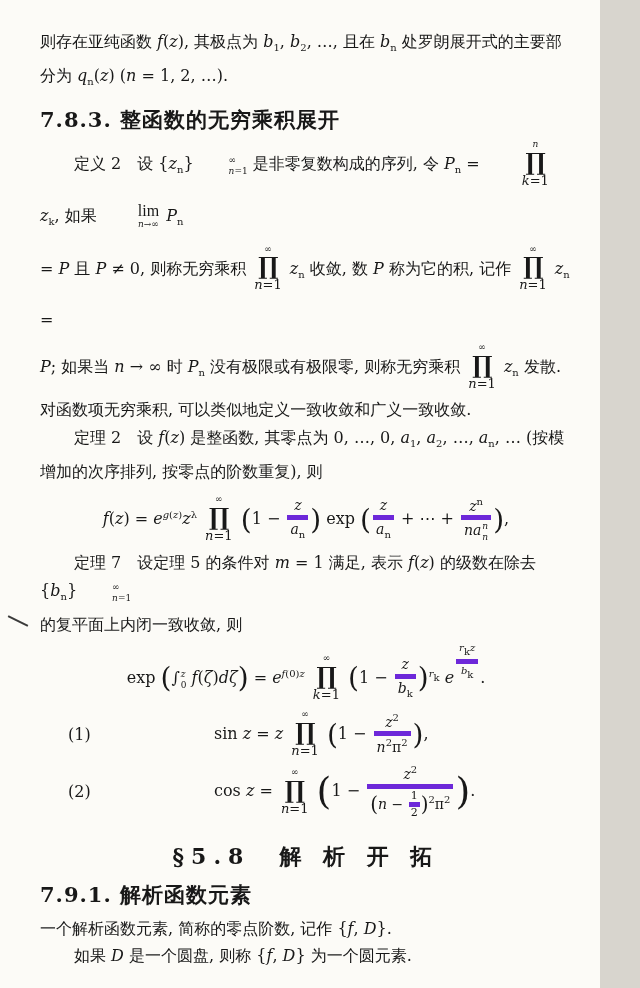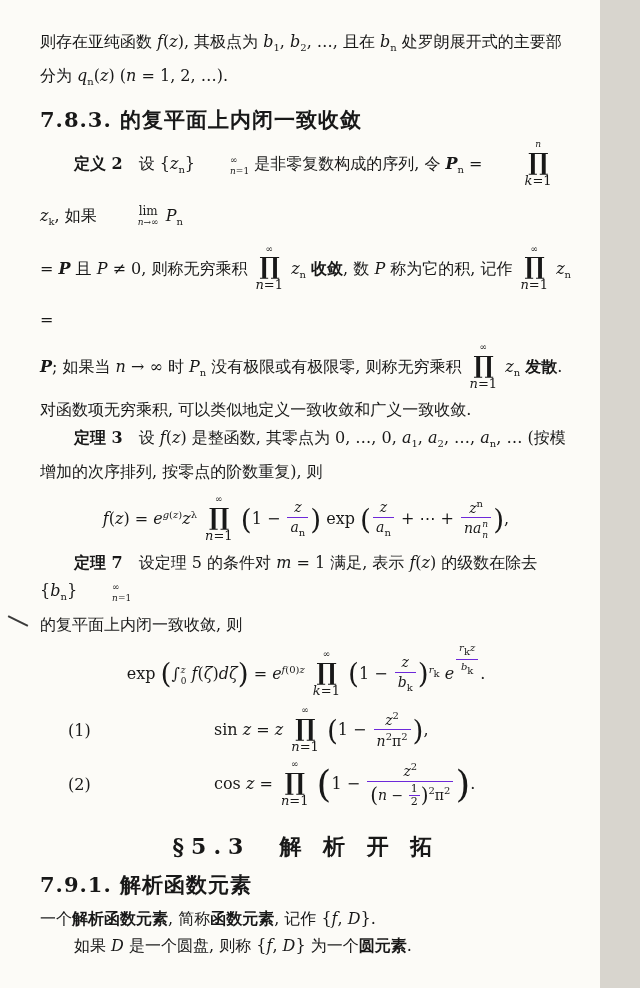--- a/index.html
+++ b/index.html
@@ -7,93 +7,93 @@
     position:relative;
     width:600px;height:988px;
     background:#fcfbf7;
     box-sizing:border-box;
     padding:28px 28px 0 40px;
     font-family:"DejaVu Serif","Liberation Serif",serif;
     color:#181818;
     overflow:hidden;
   }
   i{font-family:"DejaVu Serif","Liberation Serif",serif;font-style:italic;}
-  b{font-weight:bold;}
+  b{font-weight:normal;}
   sub{font-size:10px;vertical-align:-4px;}
   sup{font-size:10px;vertical-align:6px;}
   .line{font-size:16px;line-height:28px;}
   .tight{line-height:27px;}
   .ind{text-indent:34px;}
   .h2{font-size:21px;font-weight:bold;margin:10px 0 6px 0;line-height:28px;letter-spacing:1px;}
   .h1c{text-align:center;font-size:22px;font-weight:bold;letter-spacing:7px;margin:22px 0 8px 0;line-height:30px;}
   .mathline{line-height:46px;}
   .formula{text-align:center;margin:4px 0;line-height:52px;font-size:16px;}
   .item{display:flex;align-items:center;padding-left:28px;margin:6px 0;min-height:48px;font-size:16px;}
   .item .no{width:146px;}
   
   .pp{display:inline-block;text-align:center;vertical-align:middle;line-height:1;margin:0 3px;}
   .pp .t{display:block;font-size:9px;line-height:1.1;}
   .pp .o{display:block;font-size:24px;line-height:1;font-weight:bold;}
   .pp .b{display:block;font-size:13px;line-height:1.1;}
   
   .lm{display:inline-block;text-align:center;vertical-align:middle;line-height:1;margin:0 2px;}
-  .lm .o{display:block;font-size:12px;line-height:1.1;}
+  .lm .o{display:block;font-size:16px;line-height:1.1;font-family:Liberation Serif, serif;}
   .lm .b{display:block;font-size:9px;line-height:1.1;}
   
   .ss{display:inline-block;vertical-align:-5px;line-height:1;text-align:left;margin-left:1px;}
   .ss .t{display:block;font-size:9px;line-height:1.2;}
   .ss .b{display:block;font-size:9px;line-height:1.2;}
   
   .fr{display:inline-block;vertical-align:middle;text-align:center;margin:0 2px;}
   .fr .nu{display:block;font-size:14px;line-height:1.25;padding:0 3px;}
-  .fr .de{display:block;font-size:14px;line-height:1.25;border-top:1px solid #6d28d9;padding:1px 3px 0 3px;}
+  .fr .de{display:block;font-size:14px;line-height:1.25;border-top:5px solid #6d28d9;padding:1px 3px 0 3px;}
   .fr.sp{vertical-align:9px;}
   .fr.sp .nu,.fr.sp .de{font-size:10px;}
   .fr.fs{margin:0 1px;}
   .fr.fs .nu,.fr.fs .de{font-size:11px;line-height:1.1;padding:0 2px;}
   
   .bp{font-size:28px;vertical-align:middle;font-weight:400;}
   .bpx{font-size:38px;}
   .bp2{font-size:20px;vertical-align:middle;}
   .pencil{position:absolute;left:7px;top:620px;width:22px;border-top:2px solid #3a3a3a;transform:rotate(26deg);}
 </style>
 </head>
 <body>
 
 <div class="sheet">
 
   <div class="pencil"></div>
 
   <div class="line">则存在亚纯函数 <i>f</i>(<i>z</i>), 其极点为 <i>b</i><sub>1</sub>, <i>b</i><sub>2</sub>, …, 且在 <i>b</i><sub>n</sub> 处罗朗展开式的主要部</div>
   <div class="line">分为 <i>q</i><sub>n</sub>(<i>z</i>) (<i>n</i> = 1, 2, …).</div>
 
-  <div class="h2">7.8.3. 的复平面上内闭一致收敛</div>
+  <div class="h2">7.8.3. 整函数的无穷乘积展开</div>
 
   <div class="line mathline ind"><b>定义 2</b>　设 {<i>z</i><sub>n</sub>}<span class="ss"><span class="t">∞</span><span class="b"><i>n</i>=1</span></span> 是非零复数构成的序列, 令 <b><i>P</i></b><sub>n</sub> = <span class="pp"><span class="t"><i>n</i></span><span class="o">∏</span><span class="b"><i>k</i>=1</span></span> <i>z</i><sub>k</sub>, 如果 <span class="lm"><span class="o">lim</span><span class="b"><i>n</i>→∞</span></span> <i>P</i><sub>n</sub></div>
   <div class="line mathline">= <b><i>P</i></b> 且 <i>P</i> ≠ 0, 则称无穷乘积 <span class="pp"><span class="t">∞</span><span class="o">∏</span><span class="b"><i>n</i>=1</span></span> <i>z</i><sub>n</sub> <b>收敛</b>, 数 <i>P</i> 称为它的积, 记作 <span class="pp"><span class="t">∞</span><span class="o">∏</span><span class="b"><i>n</i>=1</span></span> <i>z</i><sub>n</sub> =</div>
   <div class="line mathline"><b><i>P</i></b>; 如果当 <i>n</i> → ∞ 时 <i>P</i><sub>n</sub> 没有极限或有极限零, 则称无穷乘积 <span class="pp"><span class="t">∞</span><span class="o">∏</span><span class="b"><i>n</i>=1</span></span> <i>z</i><sub>n</sub> <b>发散</b>.</div>
   <div class="line">对函数项无穷乘积, 可以类似地定义一致收敛和广义一致收敛.</div>
 
-  <div class="line ind"><b>定理 3</b>　设 <i>f</i>(<i>z</i>) 是整函数, 其零点为 0, …, 0, <i>a</i><sub>1</sub>, <i>a</i><sub>2</sub>, …, <i>a</i><sub>n</sub>, … (按模</div>
+  <div class="line ind"><b>定理 2</b>　设 <i>f</i>(<i>z</i>) 是整函数, 其零点为 0, …, 0, <i>a</i><sub>1</sub>, <i>a</i><sub>2</sub>, …, <i>a</i><sub>n</sub>, … (按模</div>
   <div class="line tight">增加的次序排列, 按零点的阶数重复), 则</div>
   <div class="formula"><i>f</i>(<i>z</i>) = <i>e</i><sup><i>g</i>(<i>z</i>)</sup><i>z</i><sup>λ</sup> <span class="pp"><span class="t">∞</span><span class="o">∏</span><span class="b"><i>n</i>=1</span></span> <span class="bp">(</span>1 − <span class="fr"><span class="nu"><i>z</i></span><span class="de"><i>a</i><sub>n</sub></span></span><span class="bp">)</span> exp <span class="bp">(</span><span class="fr"><span class="nu"><i>z</i></span><span class="de"><i>a</i><sub>n</sub></span></span> + ⋯ + <span class="fr"><span class="nu"><i>z</i><sup>n</sup></span><span class="de"><i>na</i><span class="ss"><span class="t"><i>n</i></span><span class="b"><i>n</i></span></span></span></span><span class="bp">)</span>,</div>
 
   <div class="line ind"><b>定理 7</b>　设定理 5 的条件对 <i>m</i> = 1 满足, 表示 <i>f</i>(<i>z</i>) 的级数在除去 {<i>b</i><sub>n</sub>}<span class="ss"><span class="t">∞</span><span class="b"><i>n</i>=1</span></span></div>
   <div class="line tight">的复平面上内闭一致收敛, 则</div>
   <div class="formula">exp <span class="bp">(</span>∫<span class="ss"><span class="t"><i>z</i></span><span class="b">0</span></span> <i>f</i>(<i>ζ</i>)<i>d</i><i>ζ</i><span class="bp">)</span> = <i>e</i><sup><i>f</i>(0)<i>z</i></sup> <span class="pp"><span class="t">∞</span><span class="o">∏</span><span class="b"><i>k</i>=1</span></span> <span class="bp">(</span>1 − <span class="fr"><span class="nu"><i>z</i></span><span class="de"><i>b</i><sub>k</sub></span></span><span class="bp">)</span><sup><i>r</i><sub>k</sub></sup> <i>e</i><span class="fr sp"><span class="nu"><i>r</i><sub>k</sub><i>z</i></span><span class="de"><i>b</i><sub>k</sub></span></span>.</div>
 
 
   <div class="item">
     <span class="no">(1)</span>
     <span>sin <i>z</i> = <i>z</i> <span class="pp"><span class="t">∞</span><span class="o">∏</span><span class="b"><i>n</i>=1</span></span> <span class="bp">(</span>1 − <span class="fr"><span class="nu"><i>z</i><sup>2</sup></span><span class="de"><i>n</i><sup>2</sup>π<sup>2</sup></span></span><span class="bp">)</span>,</span>
   </div>
   <div class="item">
     <span class="no">(2)</span>
     <span>cos <i>z</i> = <span class="pp"><span class="t">∞</span><span class="o">∏</span><span class="b"><i>n</i>=1</span></span> <span class="bp bpx">(</span>1 − <span class="fr"><span class="nu"><i>z</i><sup>2</sup></span><span class="de"><span class="bp2">(</span><i>n</i> − <span class="fr fs"><span class="nu">1</span><span class="de">2</span></span><span class="bp2">)</span><sup>2</sup>π<sup>2</sup></span></span><span class="bp bpx">)</span>.</span>
   </div>
 
-  <div class="h1c">§5.3　解 析 开 拓</div>
+  <div class="h1c">§5.8　解 析 开 拓</div>
   <div class="h2">7.9.1. 解析函数元素</div>
 
-  <div class="line tight">一个<b>解析函数元素</b>, 简称<b>函数元素</b>, 记作 {<i>f</i>, <i>D</i>}.</div>
+  <div class="line tight">一个<b>解析函数元素</b>, 简称<b>的零点阶数</b>, 记作 {<i>f</i>, <i>D</i>}.</div>
   <div class="line tight ind">如果 <i>D</i> 是一个圆盘, 则称 {<i>f</i>, <i>D</i>} 为一个<b>圆元素</b>.</div>
 
 </div>
 
 </body></html>

